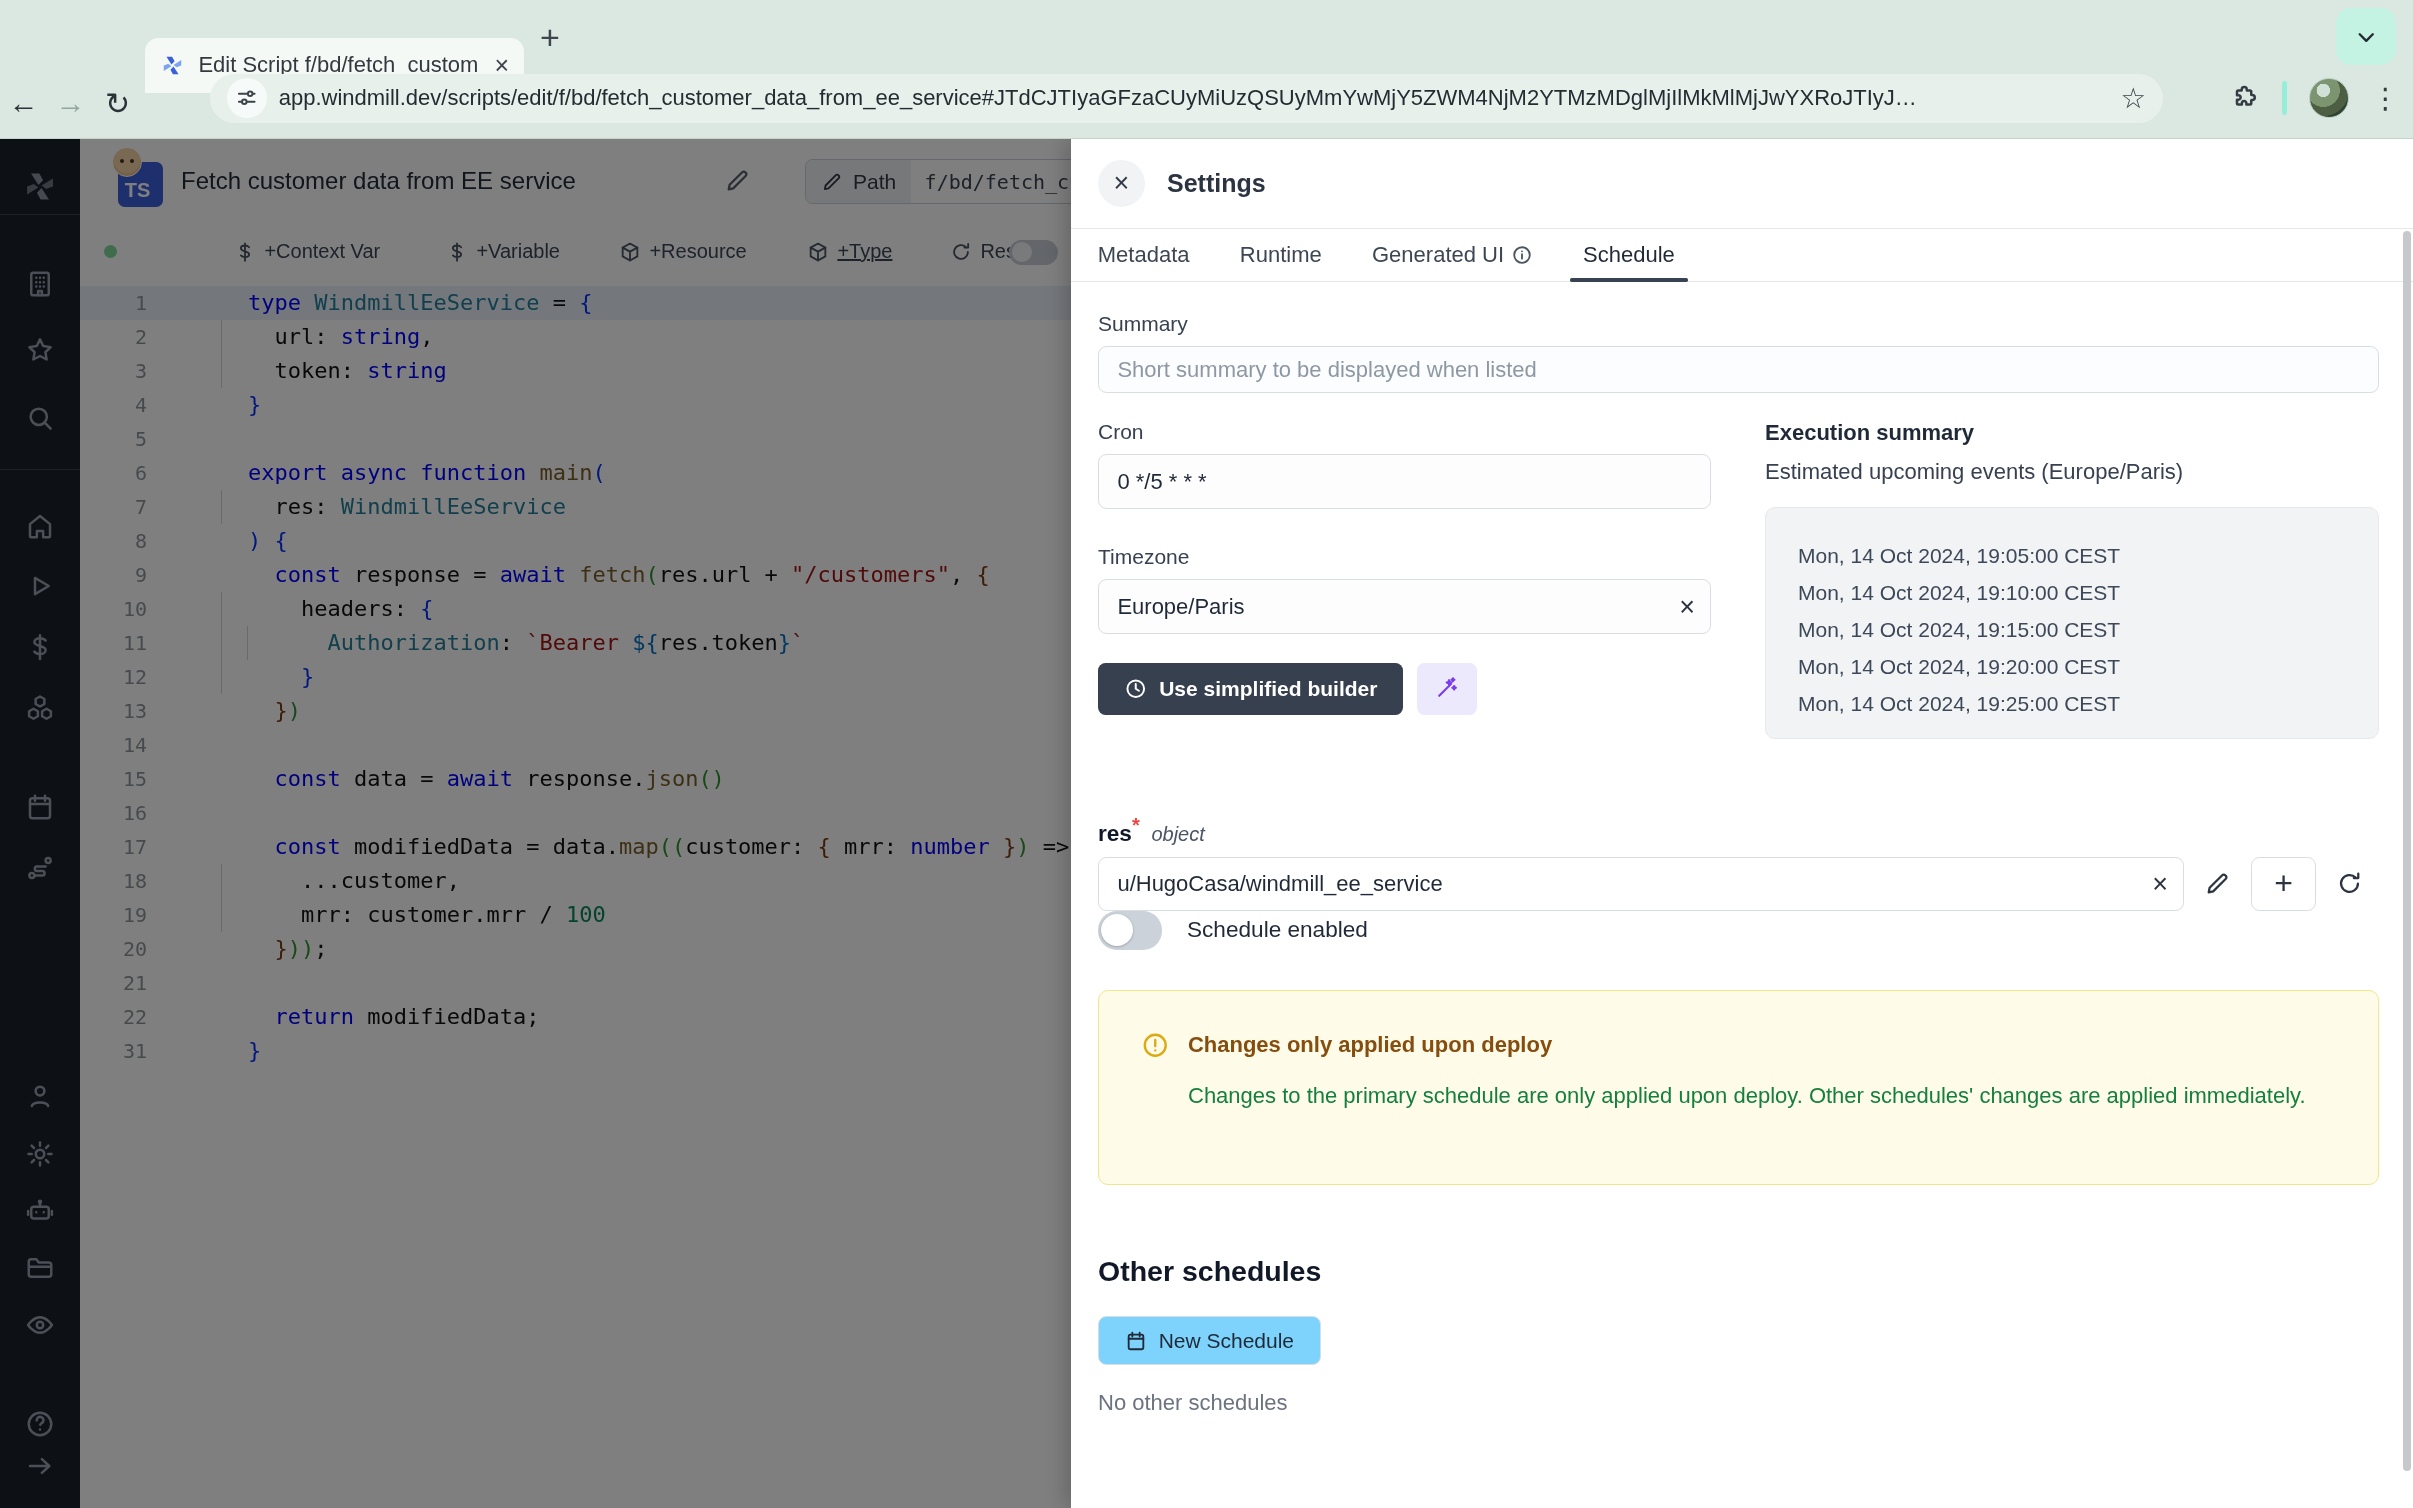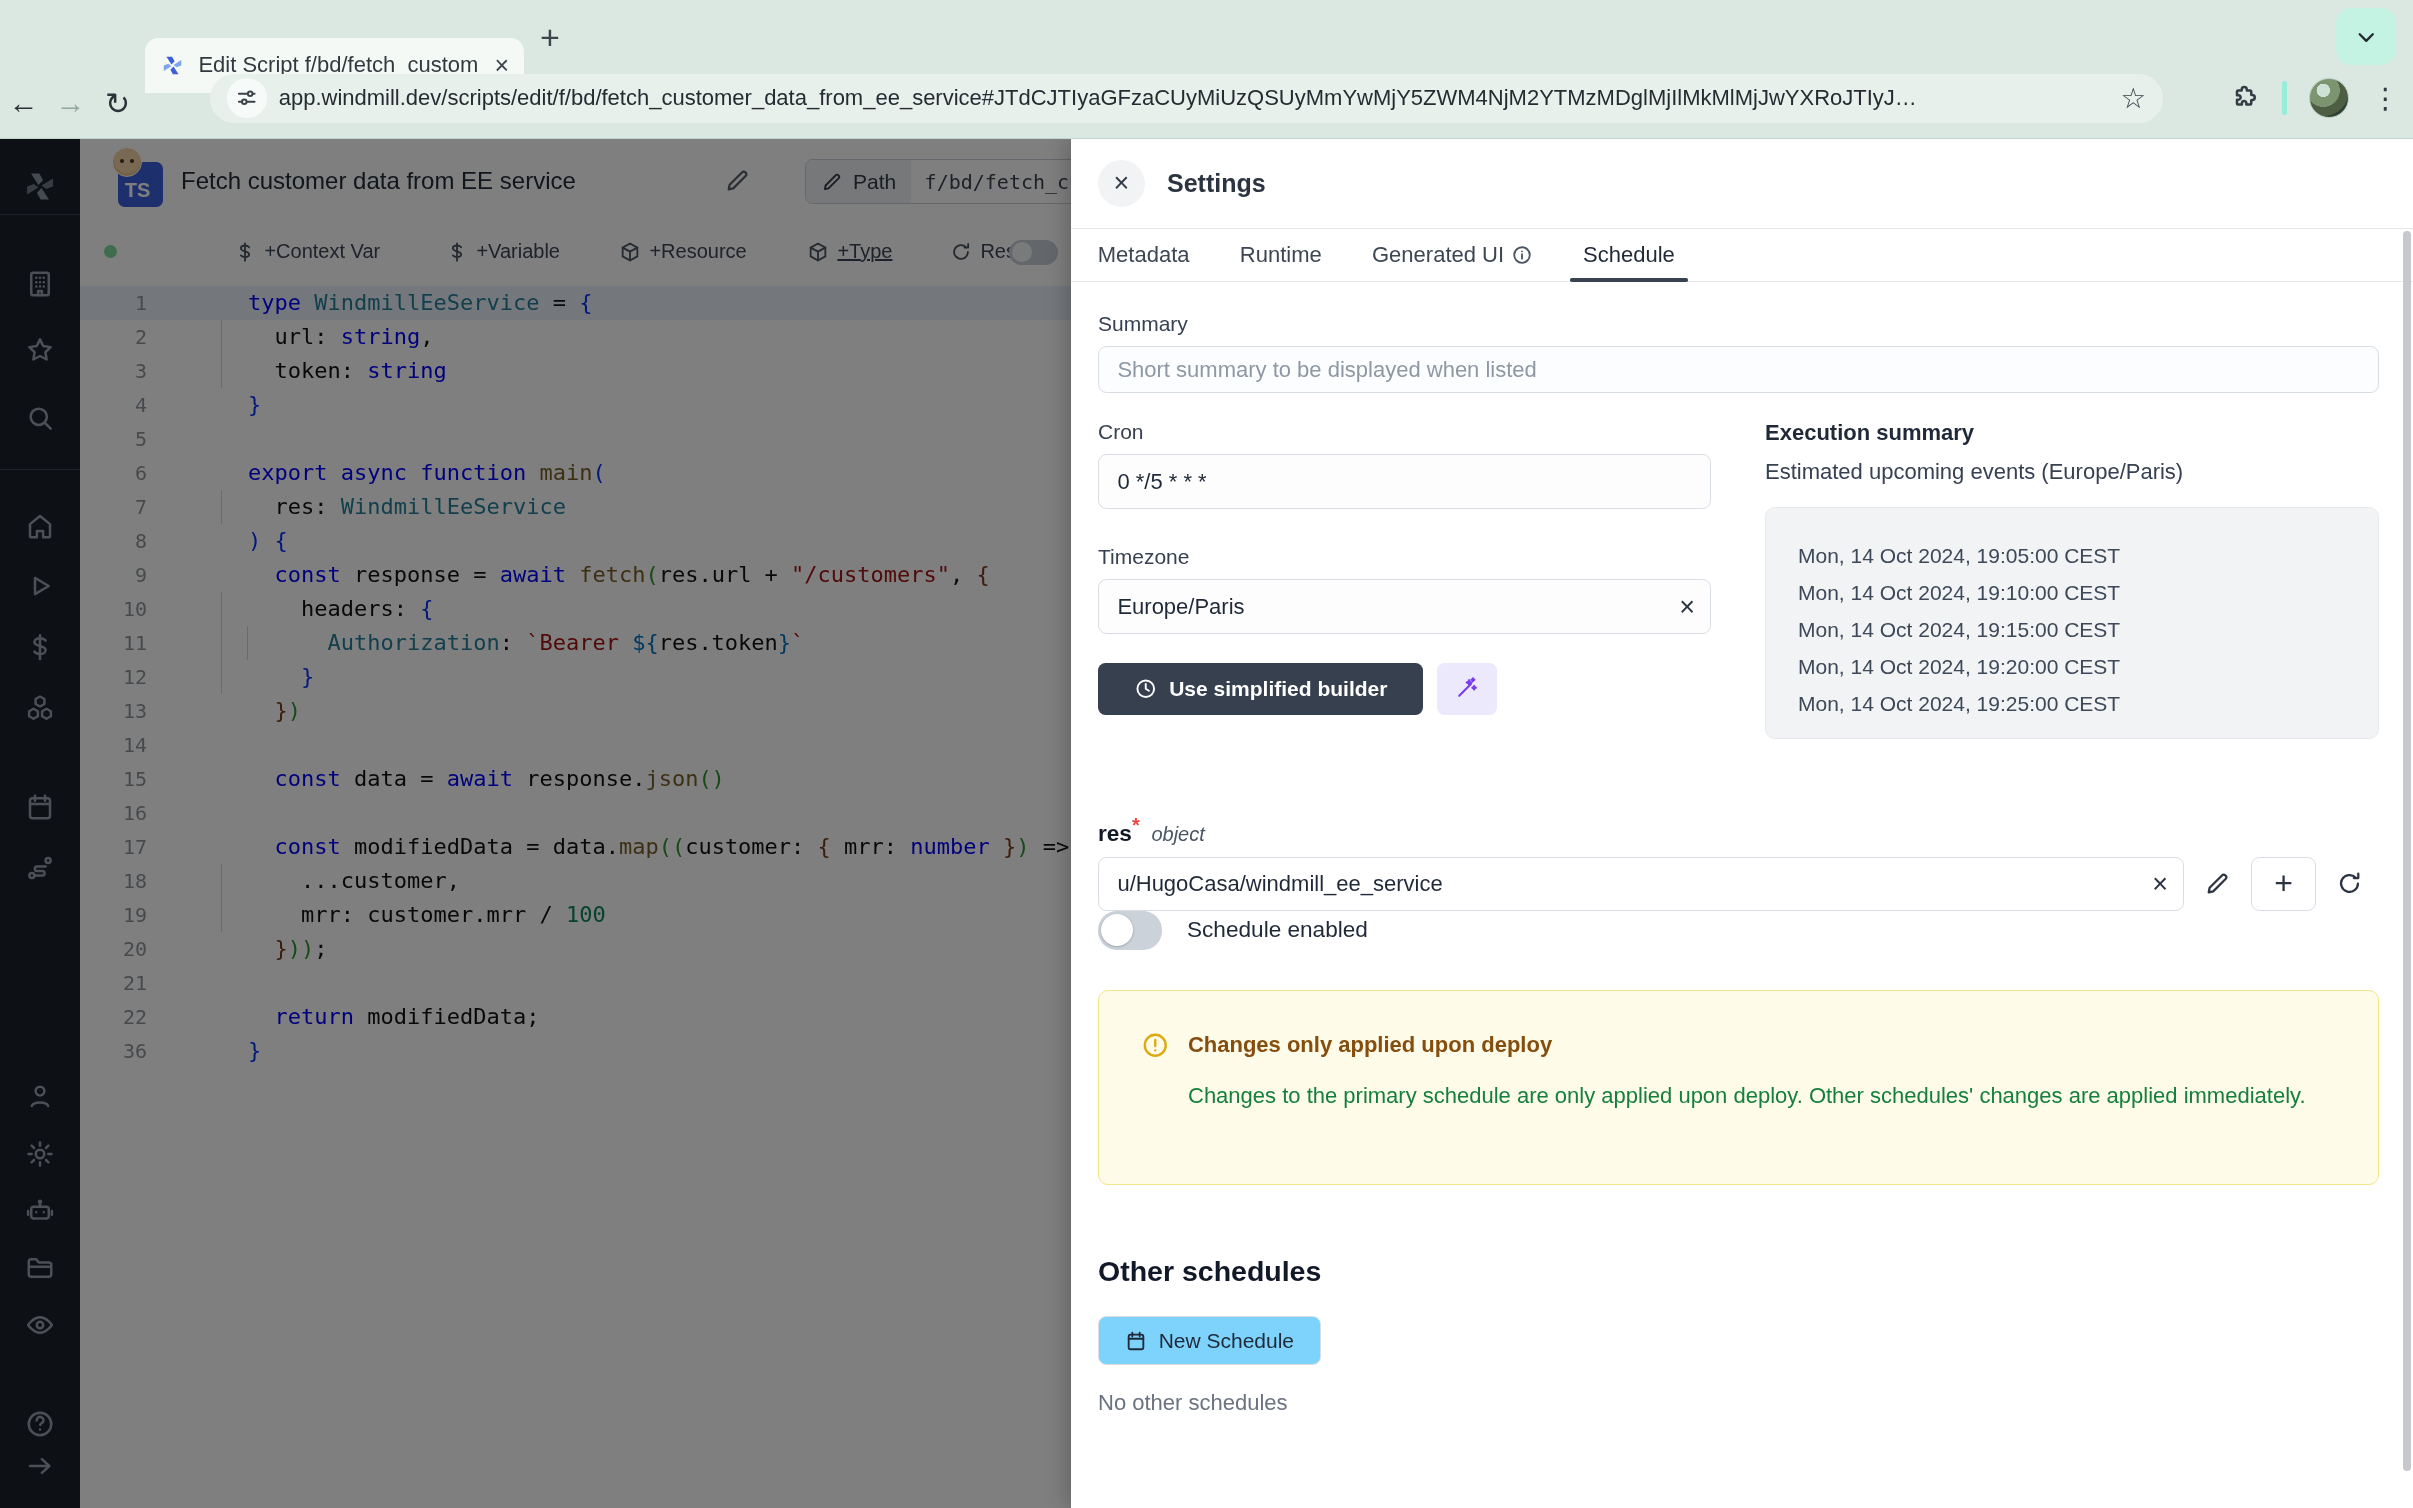--- a/index.html
+++ b/index.html
@@ -86,21 +86,21 @@
   .dw-body { padding:30px 34px 0 27px; height:calc(100% - 143px); overflow:hidden; }
   .flabel { font-size:21px; color:#374151; margin-bottom:10px; }
   .tinput { position:relative; height:47px; border:0.8px solid #d8dce3; border-radius:8.4px; background:#fcfdfe; display:flex; align-items:center; padding:0 18.4px; font-size:22px; color:#1f2937; }
   .tinput.ph { color:#8e98a5; }
   .cols { display:flex; margin-top:27px; }
   .col-l { width:613px; flex:0 0 613px; }
   .col-r { margin-left:54px; flex:1; }
   .tinput.h66 { height:55px; background:#fdfdfe; }
   .clear-x { position:absolute; right:15px; top:50%; transform:translateY(-50%); font-size:27px; color:#2b3440; line-height:1; }
   .btnrow { display:flex; gap:13.4px; margin-top:28.5px; align-items:center; }
-  .builder-btn { height:52px; background:#37404f; color:#fff; border-radius:7.5px; display:flex; align-items:center; gap:11.7px; padding:0 36px; font-size:21px; font-weight:600; }
+  .builder-btn { height:52px; background:#37404f; color:#fff; border-radius:7.5px; display:flex; align-items:center; gap:11.7px; padding:0 26px; font-size:21px; font-weight:600; }
   .builder-btn .ic { width:23.5px; height:23.5px; }
   .wand-btn { width:60px; height:52px; background:#ede9fd; border-radius:7.5px; display:flex; align-items:center; justify-content:center; color:#7a3cec; }
   .wand-btn .ic { width:25px; height:25px; }
   .xs-head { font-size:22px; font-weight:700; color:#1f2937; }
   .xs-sub { font-size:22px; color:#374151; margin-top:13.4px; }
   .events { margin-top:22px; background:#f1f3f5; border:0.8px solid #e6e8eb; border-radius:10px; padding:28.5px 0 28.5px 32px; height:232px; }
   .events div { font-size:21px; color:#3d4858; line-height:37px; }
   .res-row { margin-top:75px; }
   .res-lab { display:flex; align-items:baseline; gap:11.7px; margin-bottom:10px; }
   .res-name { font-size:22.6px; font-weight:700; color:#111827; }
@@ -387,21 +387,21 @@
           <div class="cl"><span class="ln">13</span><span class="ct"><span>  </span><span class="bo">}</span><span class="bg">)</span></span></div>
           <div class="cl"><span class="ln">14</span><span class="ct"></span></div>
           <div class="cl"><span class="ln">15</span><span class="ct"><span>  </span><span class="kw">const</span><span> data = </span><span class="kw">await</span><span> response.</span><span class="fn">json</span><span class="bg">()</span></span></div>
           <div class="cl"><span class="ln">16</span><span class="ct"></span></div>
           <div class="cl"><span class="ln">17</span><span class="ct"><span>  </span><span class="kw">const</span><span> modifiedData = data.</span><span class="fn">map</span><span class="bg">((</span><span>customer: </span><span class="bo">{</span><span> mrr: </span><span class="kw">number</span><span> </span><span class="bo">}</span><span class="bg">)</span><span> =&gt; </span><span class="bg">(</span><span class="bo">{</span></span></div>
           <div class="cl"><span class="ln">18</span><span class="ct"><span>    ...customer,</span></span><i class="g" style="left: 141px;"></i></div>
           <div class="cl"><span class="ln">19</span><span class="ct"><span>    mrr: customer.mrr / </span><span class="nu">100</span></span><i class="g" style="left: 141px;"></i></div>
           <div class="cl"><span class="ln">20</span><span class="ct"><span>  </span><span class="bo">}</span><span class="bg">))</span><span>;</span></span></div>
           <div class="cl"><span class="ln">21</span><span class="ct"></span></div>
           <div class="cl"><span class="ln">22</span><span class="ct"><span>  </span><span class="kw">return</span><span> modifiedData;</span></span></div>
-          <div class="cl"><span class="ln">36</span><span class="ct"><span class="bb">}</span></span></div>
+          <div class="cl"><span class="ln">31</span><span class="ct"><span class="bb">}</span></span></div>
         </div>
     </div>
 
     <div class="backdrop"></div>
   </div>
 
   <div class="drawer">
     <div class="dw-head">
       <div class="dw-close">×</div>
       <div class="dw-title">Settings</div>

